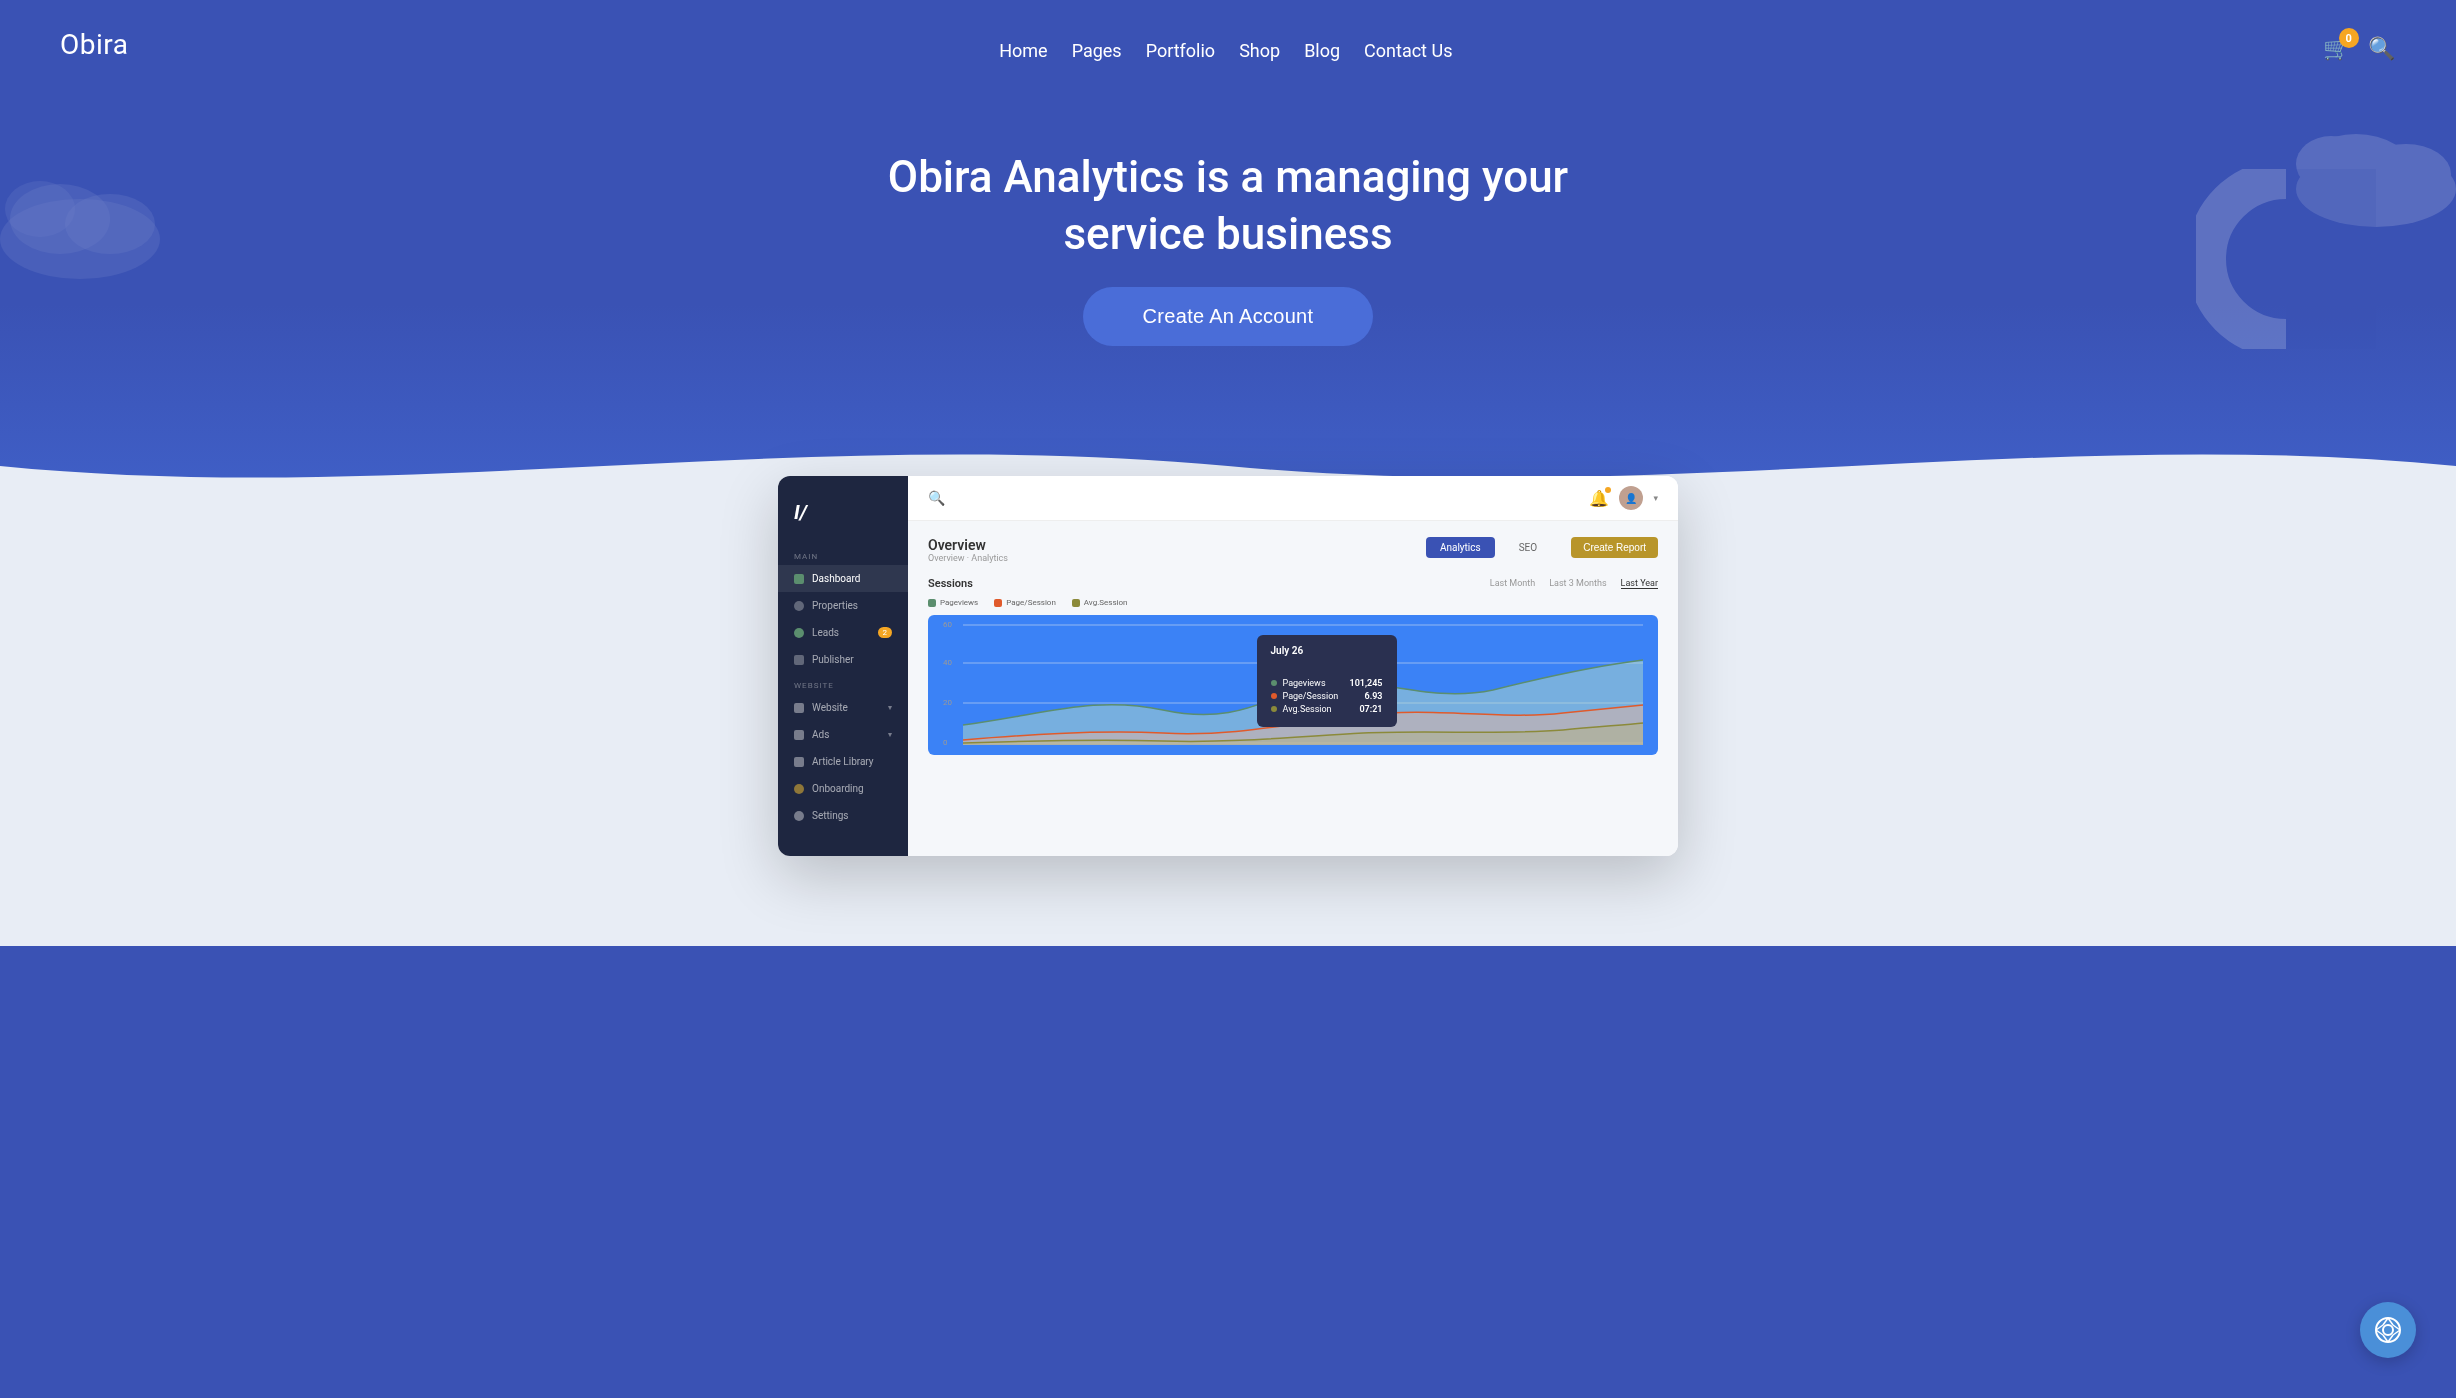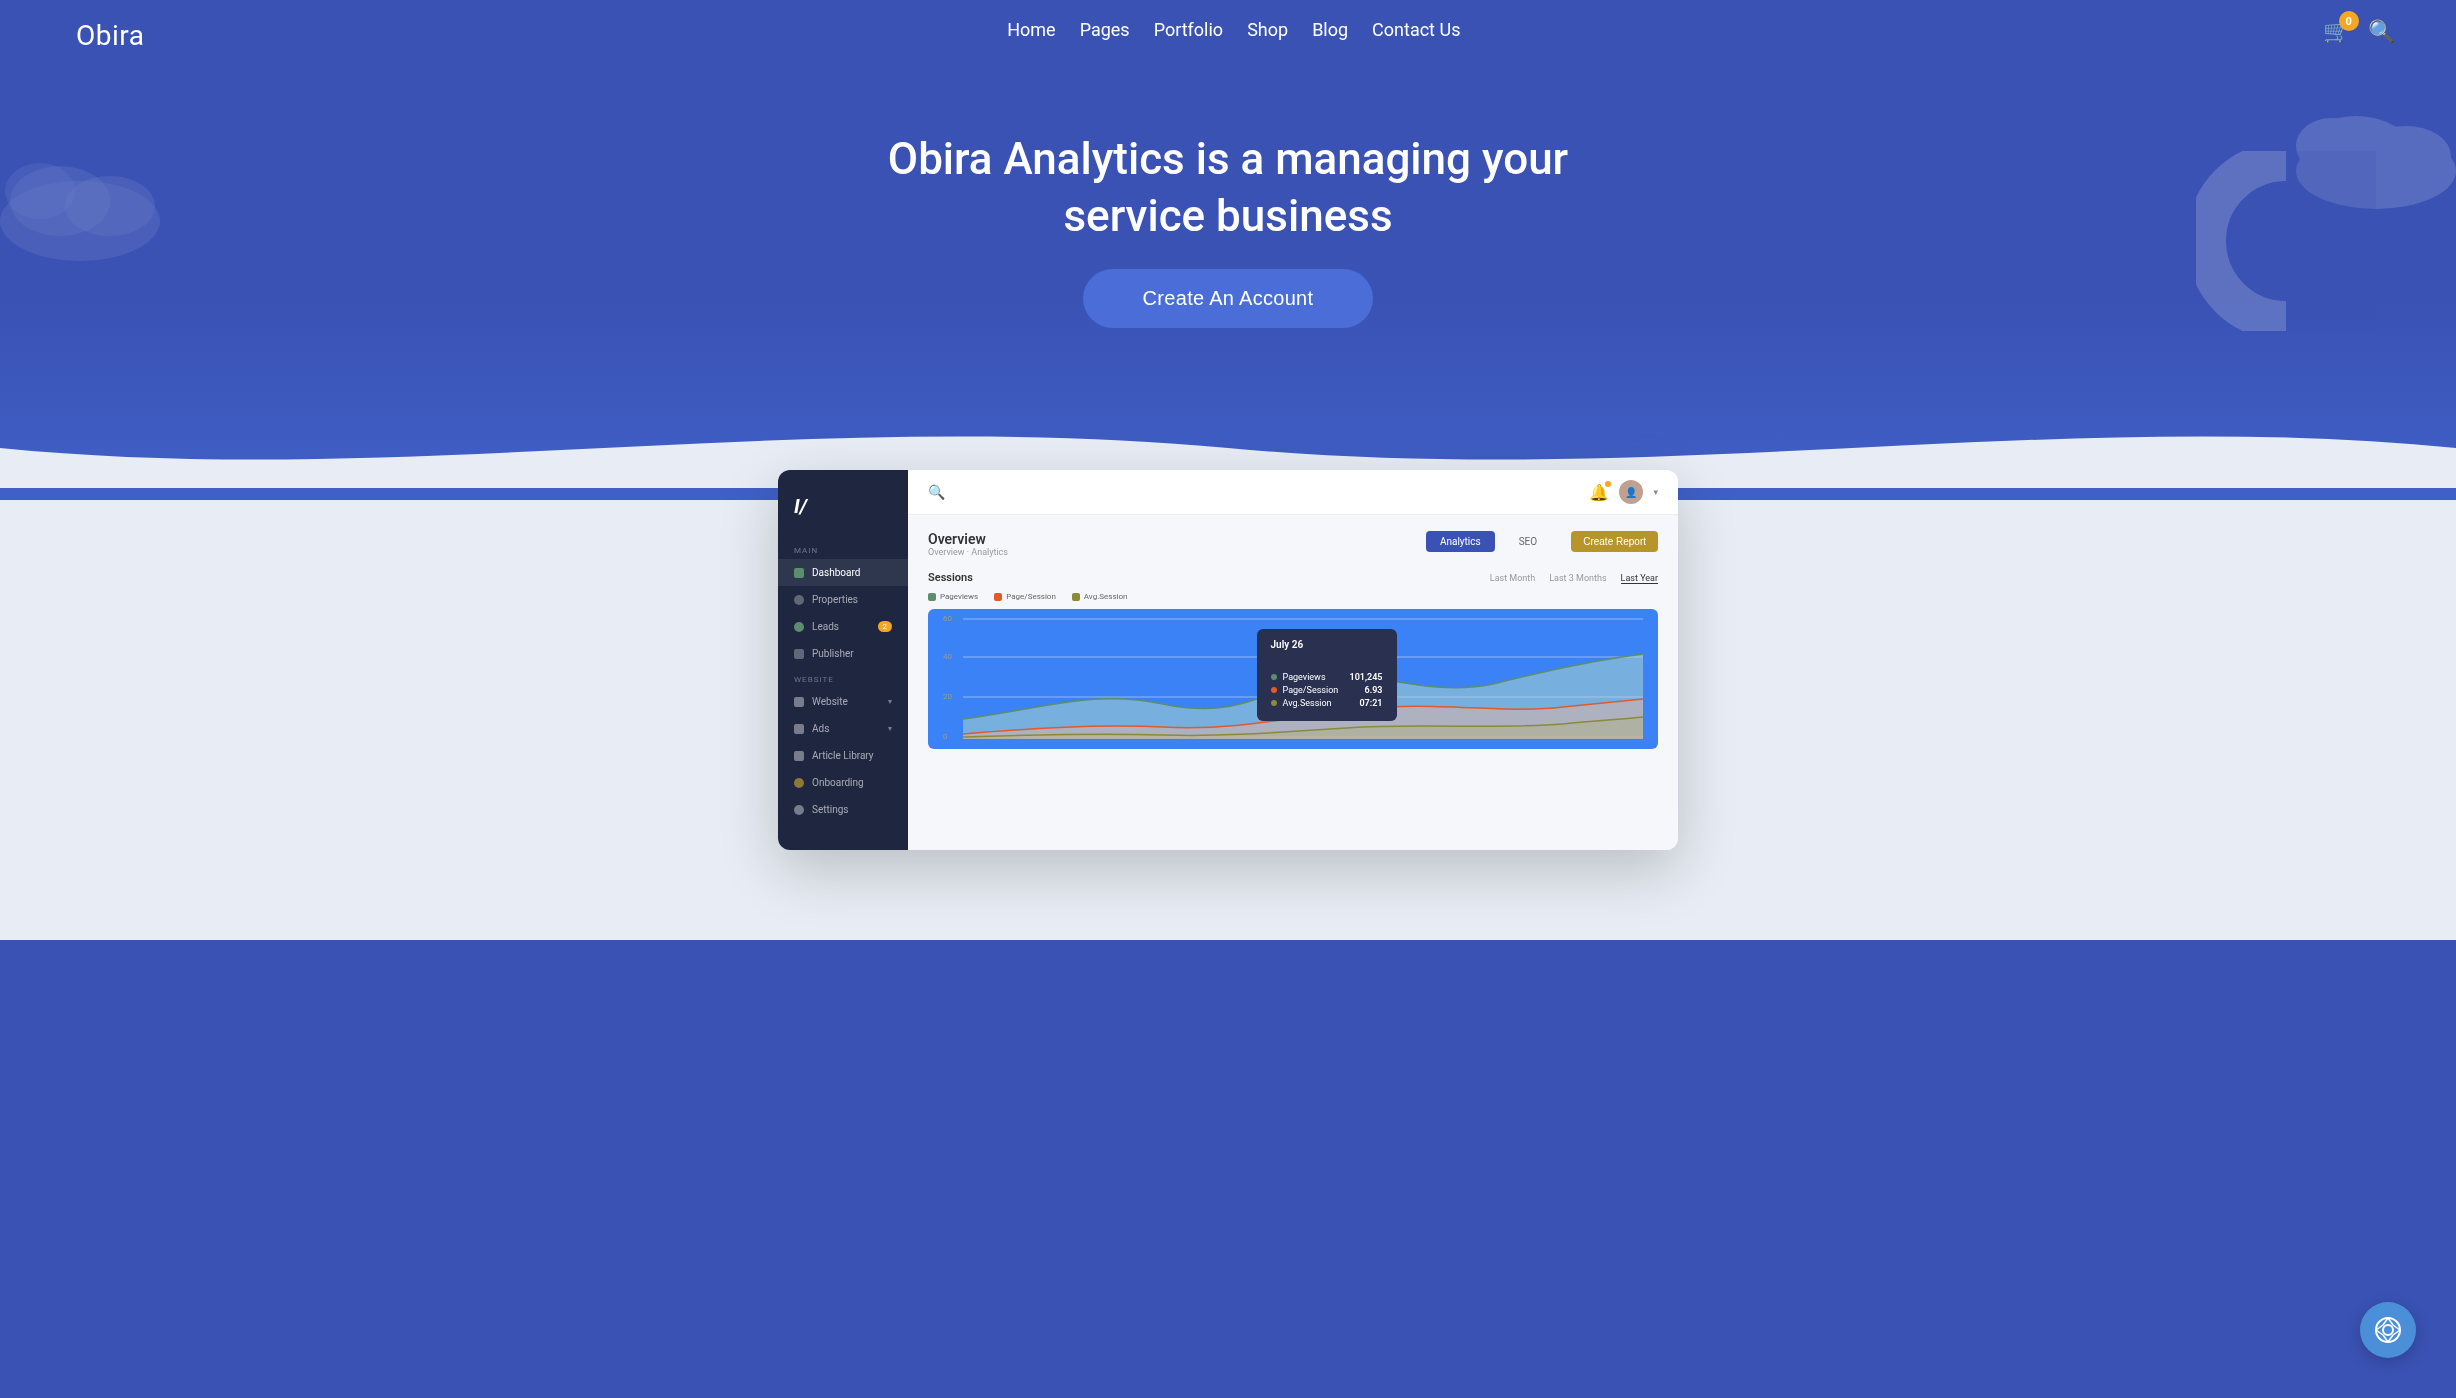--- a/index.html
+++ b/index.html
@@ -5,26 +5,25 @@
     * { margin: 0; padding: 0; box-sizing: border-box; }
     body {
       font-family: -apple-system, BlinkMacSystemFont, 'Segoe UI', Roboto, sans-serif;
       background: #3a52b4;
       overflow-x: hidden;
     }
 
     
     header {
       display: flex;
-      align-items: flex-start;
+      align-items: flex-end;
       justify-content: space-between;
-      padding: 19px 60px;
+      padding: 28px 60px;
       position: relative;
       z-index: 10;
-      margin-left: 16px;
     }
     .logo {
       color: #fff;
       font-size: 28px;
       font-weight: 400;
       letter-spacing: 0.5px;
     }
     nav {
       display: flex;
       align-items: center;
@@ -288,21 +287,21 @@
       border: none;
       border-radius: 4px;
       padding: 5px 12px;
       font-size: 10px;
       cursor: pointer;
       margin-left: 12px;
     }
 
     .db-sessions-header {
       display: flex;
-      align-items: flex-end;
+      align-items: center;
       justify-content: space-between;
       margin-bottom: 8px;
     }
     .db-sessions-title {
       font-size: 11px;
       font-weight: 600;
       color: #333;
     }
     .db-time-filters {
       display: flex;

